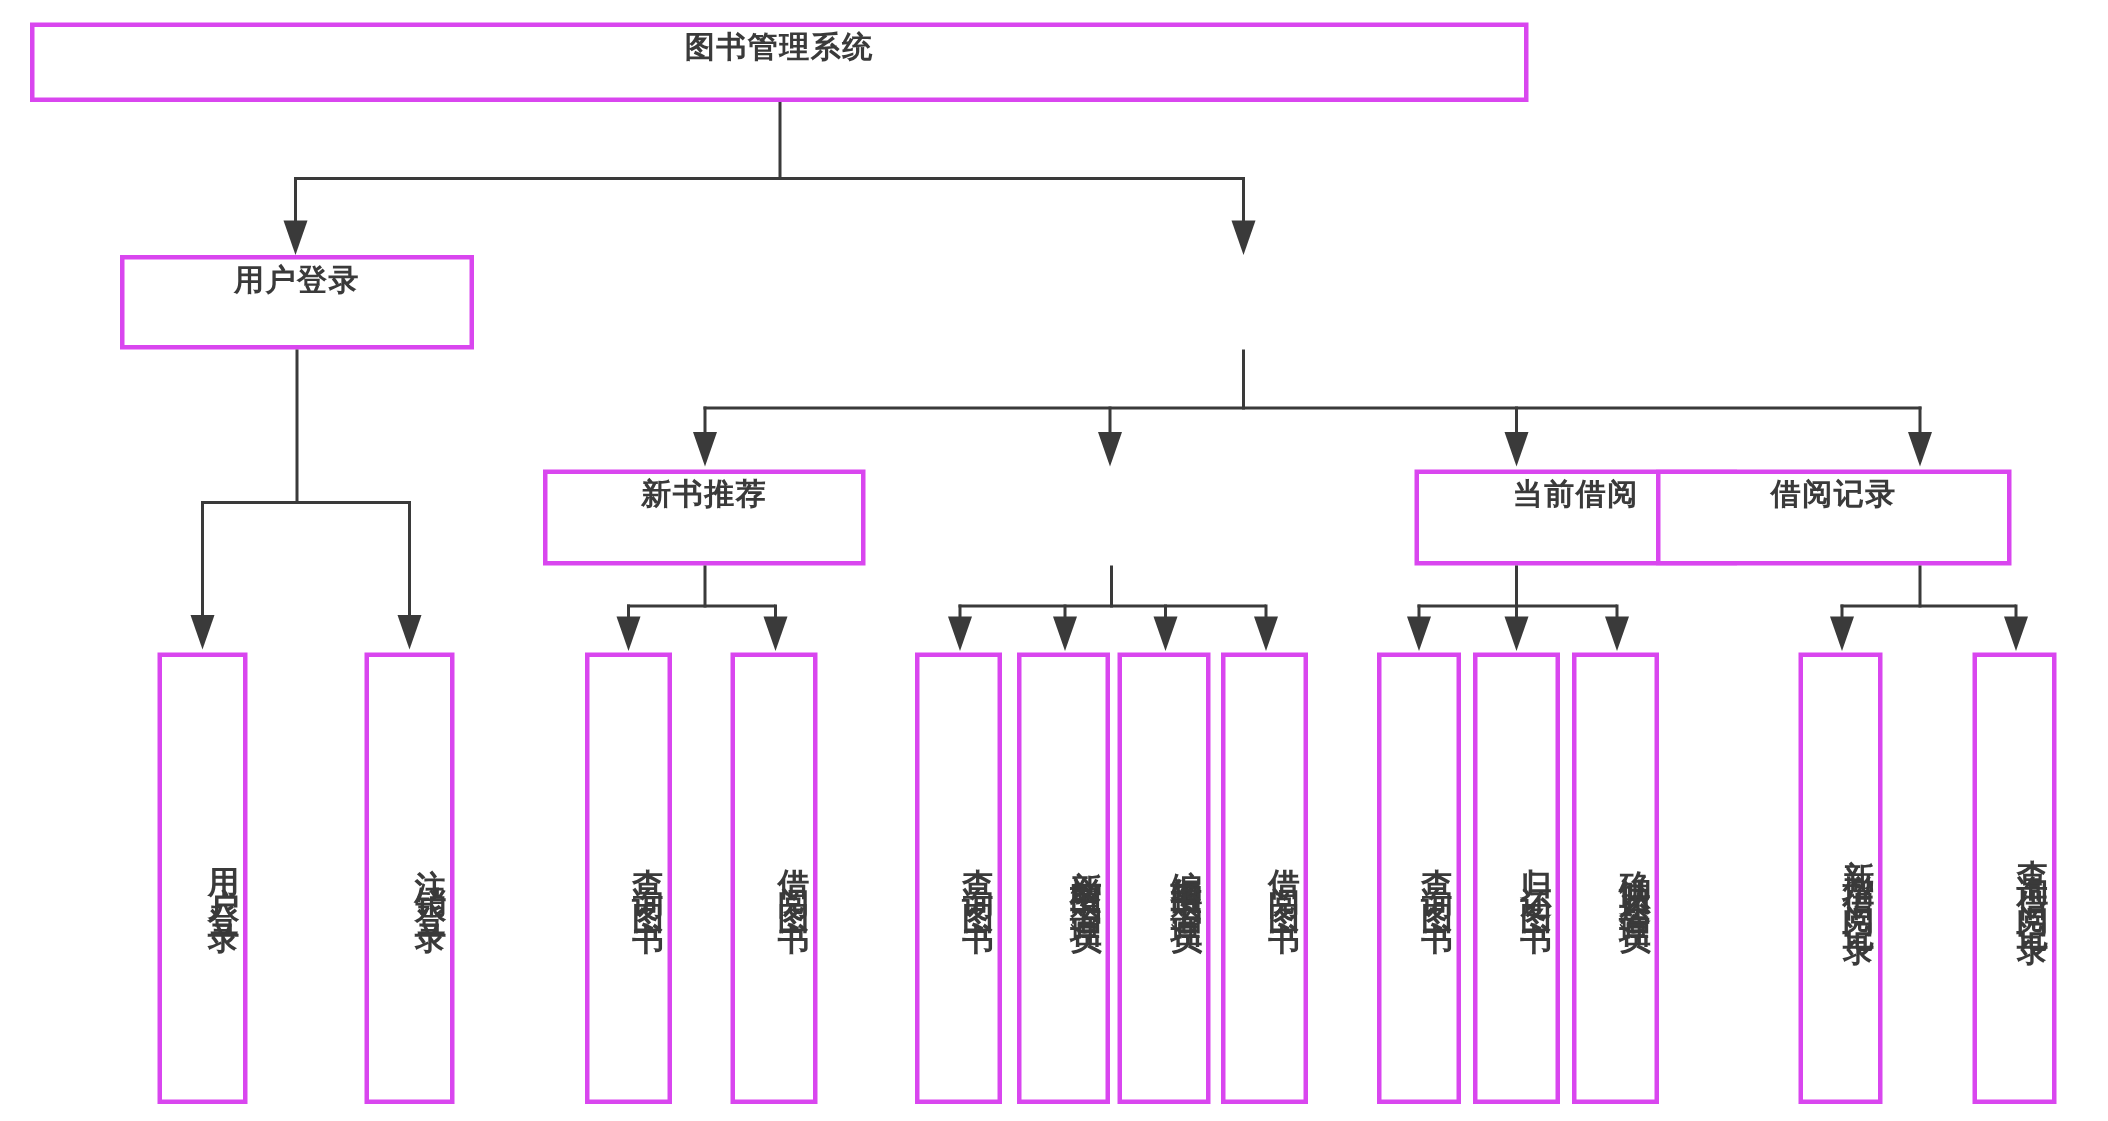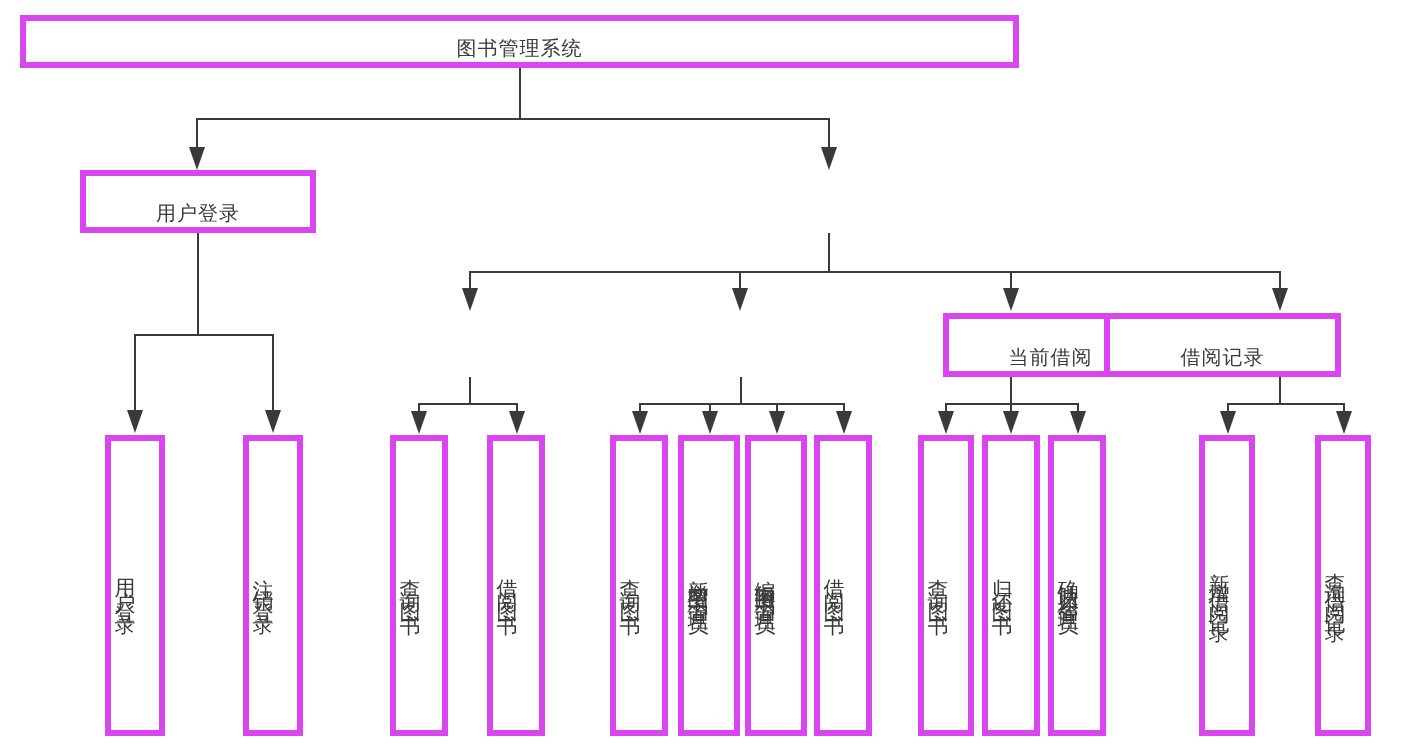--- a/index.html
+++ b/index.html
@@ -2,23 +2,23 @@
 <html><head>
 <meta charset="utf-8">
 <style>
   html,body{margin:0;padding:0;background:#ffffff;}
   #canvas{
     position:relative;width:1405px;height:747px;background:#ffffff;
     font-family:"Liberation Sans","DejaVu Sans",sans-serif;overflow:hidden;
   }
   .node{
     position:absolute;box-sizing:border-box;background:#ffffff;
-    border:6px solid #d946ef;color:#3a3a3a;
-    display:flex;align-items:flex-end;justify-content:center;
-    font-size:20px;letter-spacing:1px;white-space:nowrap;
+    border:3px solid #d946ef;color:#3a3a3a;
+    display:flex;align-items:flex-start;justify-content:center;
+    font-size:20px;letter-spacing:1px;white-space:nowrap;font-weight:bold;
   }
   .leaf{
     writing-mode:vertical-rl;text-orientation:mixed;
     font-size:21px;letter-spacing:12px;white-space:normal;
   }
   .leaf.ls6{letter-spacing:10px;}
   .leaf.ls10{letter-spacing:5px;}
   .vl{position:absolute;width:2px;background:#3a3a3a;}
   .hl{position:absolute;height:2px;background:#3a3a3a;}
   .arr{
@@ -62,20 +62,23 @@
   <div class="hl" style="left:469px;top:271px;width:812px;"></div>
   <div class="vl" style="left:469px;top:271px;height:20px;"></div>
   <div class="arr" style="left:462px;top:288px;"></div>
   <div class="vl" style="left:739px;top:271px;height:20px;"></div>
   <div class="arr" style="left:732px;top:288px;"></div>
   <div class="vl" style="left:1010px;top:271px;height:20px;"></div>
   <div class="arr" style="left:1003px;top:288px;"></div>
   <div class="vl" style="left:1279px;top:271px;height:20px;"></div>
   <div class="arr" style="left:1272px;top:288px;"></div>
 
+  <div class="node" style="left:362px;top:313px;width:215px;height:64px;">
+    <span>新书推荐</span>
+  </div>
   <div class="node" style="left:903px;top:313px;width:215px;height:64px;margin-left:40px;">
     <span>当前借阅</span>
   </div>
   <div class="node" style="left:1104px;top:313px;width:237px;height:64px;">
     <span>借阅记录</span>
   </div>
 
   <div class="vl" style="left:469px;top:377px;height:28px;"></div>
   <div class="hl" style="left:418px;top:403px;width:99px;"></div>
   <div class="vl" style="left:418px;top:403px;height:10px;"></div>

